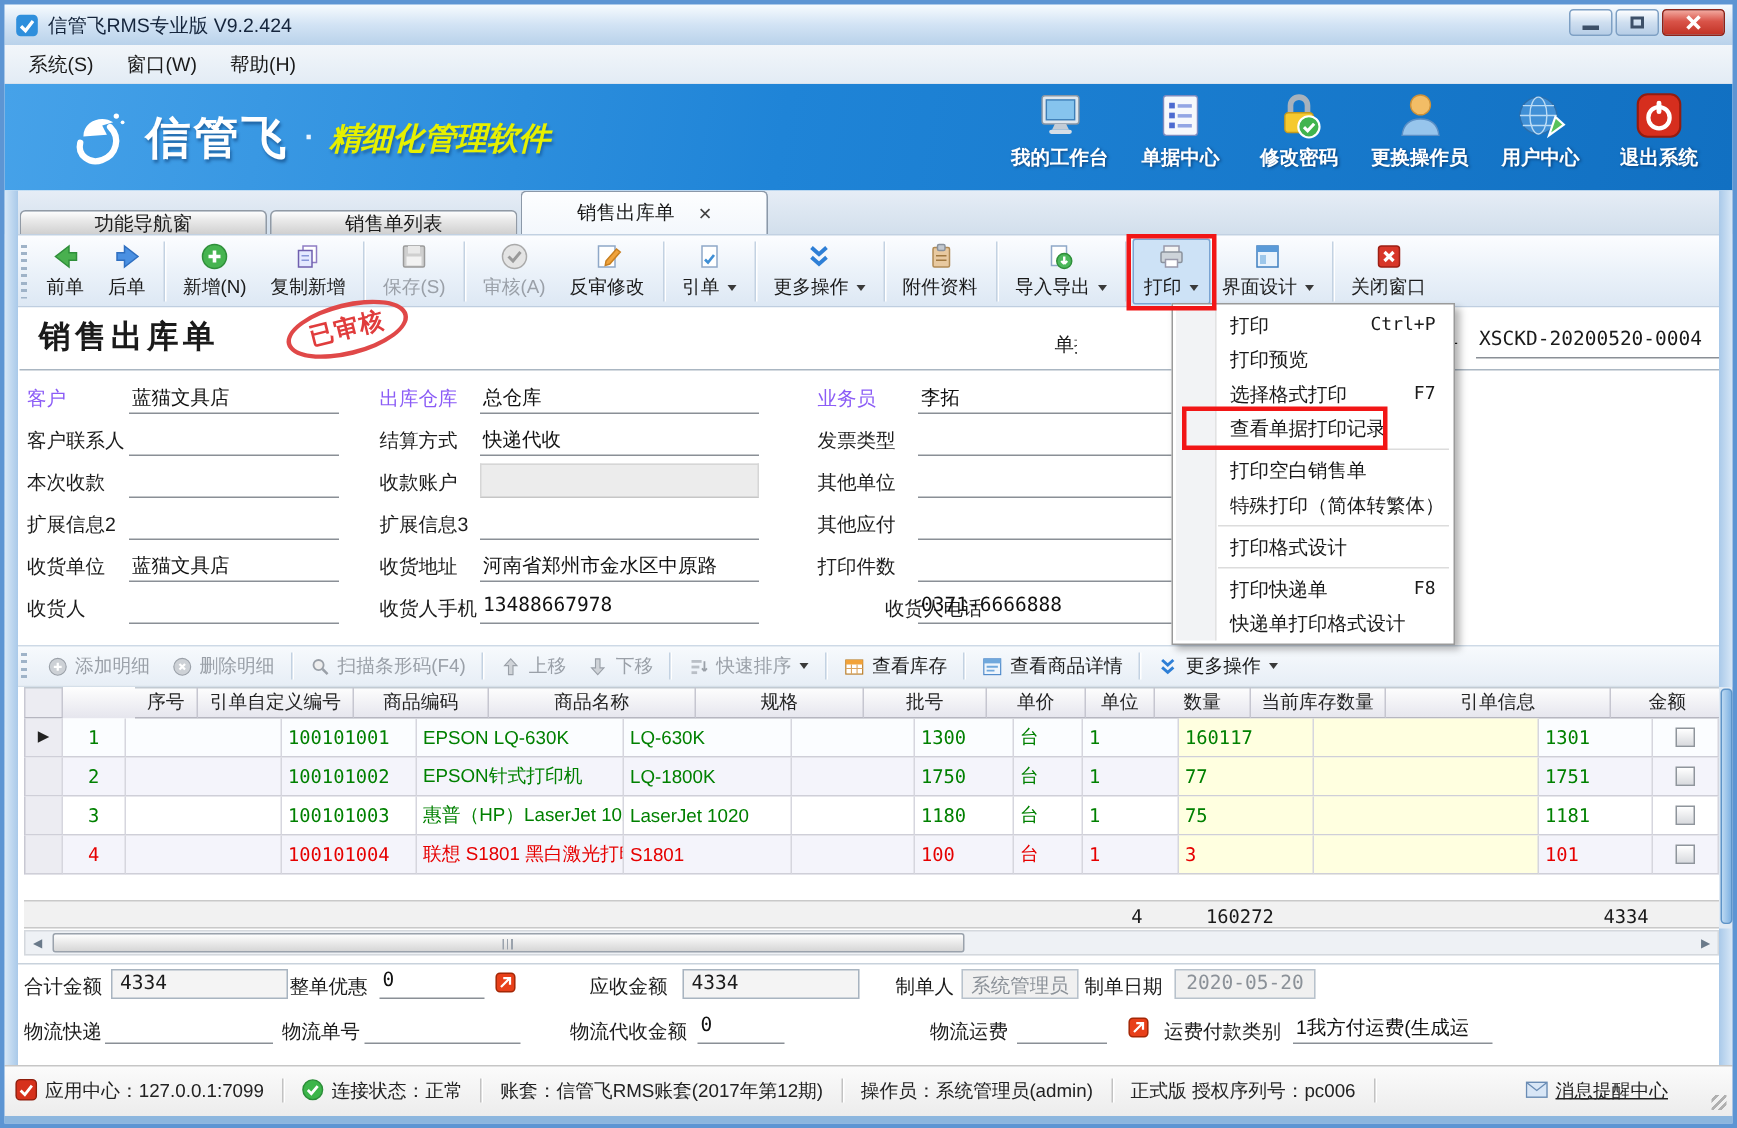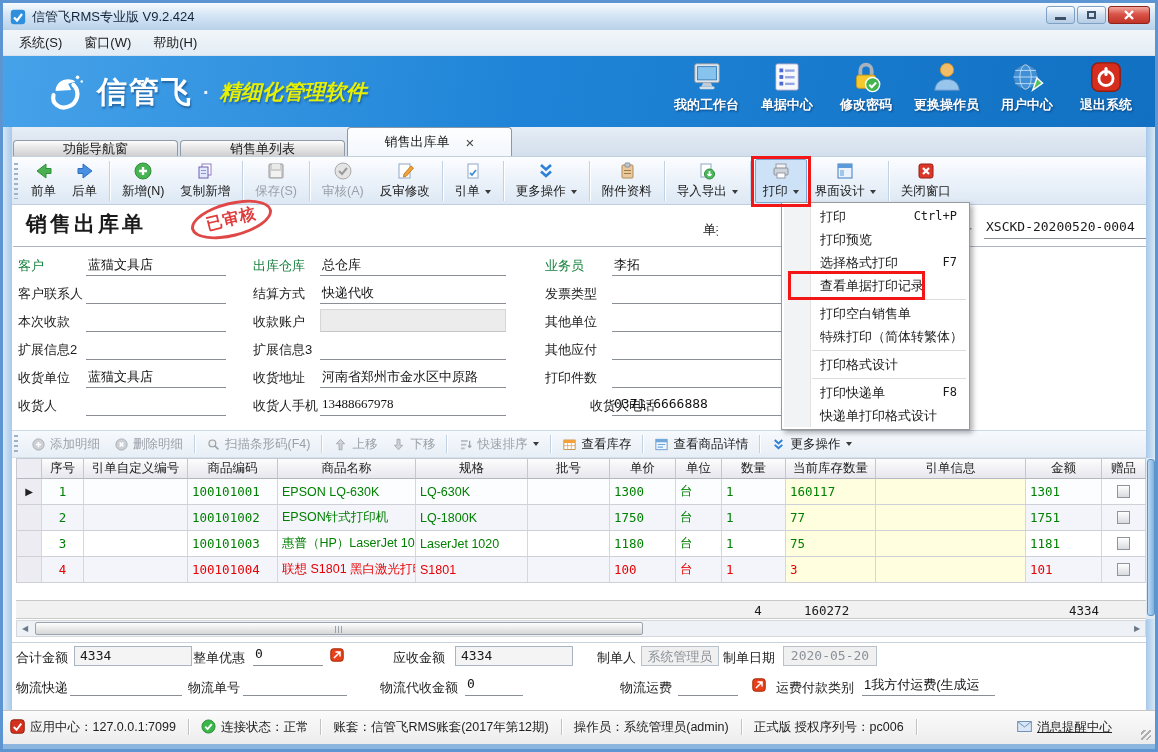--- a/index.html
+++ b/index.html
@@ -55,21 +55,21 @@
   .dd{width:0;height:0;border-left:3.5px solid transparent;border-right:3.5px solid transparent;border-top:4px solid #3a3a3a;margin-left:2px}
   
   .doctitle{left:26px;top:210px;font-size:21px;font-weight:bold;letter-spacing:3px;z-index:5}
   .stamp{left:190px;top:202px;transform:rotate(-14deg);border:3px solid #e04848;border-radius:50%;color:#e03c3c;font-size:16px;font-weight:bold;padding:4px 13px;z-index:5;letter-spacing:1px}
   .hdivider{left:13px;top:246px;width:1133px;height:1px;background:#aab6c2;z-index:4}
   .docdate{left:703px;top:221px;width:15px;overflow:hidden;white-space:nowrap;z-index:4}
   .docno-l{left:920px;top:221px;z-index:4}
   .docno-v{left:984px;top:217px;width:162px;height:22px;border-bottom:1px solid #8a8f96;padding:2px 2px 0;z-index:4}
   
   .flabel{position:absolute;font-size:13px;color:#1c1c1c;z-index:5;white-space:nowrap}
-  .flabel.accent{color:#15803d}
+  .flabel.accent{color:#8b5cf6}
   .fvalue{position:absolute;height:23px;border-bottom:1px solid #8a8f96;font-size:13px;padding:3px 2px 0;color:#111;z-index:5;white-space:nowrap;overflow:hidden;cursor:text}
   .fvalue.gray{background:#ececec;border:1px solid #d6d6d6;border-bottom:1px solid #c6c6c6}
   
   .gridbar{left:13px;top:431px;width:1130px;height:26px;display:flex;align-items:center;z-index:5;white-space:nowrap;overflow:hidden}
   .ggrip{width:4px;height:18px;background:repeating-linear-gradient(180deg,#9fb3c8 0 2px,transparent 2px 5px);margin:0 6px 0 1px;flex:none}
   .gbtn{display:flex;align-items:center;gap:4px;padding:2px 7px;font-size:12.5px;cursor:pointer;flex:none}
   .gbtn.disabled{color:#9aa0a8;cursor:default}
   .gsep{width:1px;height:18px;background:#c3d2e2;box-shadow:1px 0 0 #fff;margin:0 4px;flex:none}
   
   .grid{left:16px;top:458px;width:1130px;z-index:5;font-size:12.5px}
@@ -417,21 +417,21 @@
       <div class="fvalue" style="left: 320px; top: 253px; width: 186px;">总仓库</div>
       <div class="flabel" style="left: 253px; top: 285px;">结算方式</div>
       <div class="fvalue" style="left: 320px; top: 281px; width: 186px;">快递代收</div>
       <div class="flabel" style="left: 253px; top: 313px;">收款账户</div>
       <div class="fvalue gray" style="left: 320px; top: 309px; width: 186px;"></div>
       <div class="flabel" style="left: 253px; top: 341px;">扩展信息3</div>
       <div class="fvalue" style="left: 320px; top: 337px; width: 186px;"></div>
       <div class="flabel" style="left: 253px; top: 369px;">收货地址</div>
       <div class="fvalue" style="left: 320px; top: 365px; width: 186px;">河南省郑州市金水区中原路</div>
       <div class="flabel" style="left: 253px; top: 397px;">收货人手机</div>
-      <div class="fvalue mono" style="left: 320px; top: 393px; width: 186px; font-family: Liberation Serif, serif;">13488667978</div>
+      <div class="fvalue mono" style="left: 320px; top: 393px; width: 186px;">13488667978</div>
       <div class="flabel accent" style="left: 545px; top: 257px;">业务员</div>
       <div class="fvalue" style="left: 612px; top: 253px; width: 240px;">李拓</div>
       <div class="flabel" style="left: 545px; top: 285px;">发票类型</div>
       <div class="fvalue" style="left: 612px; top: 281px; width: 240px;"></div>
       <div class="flabel" style="left: 545px; top: 313px;">其他单位</div>
       <div class="fvalue" style="left: 612px; top: 309px; width: 240px;"></div>
       <div class="flabel" style="left: 545px; top: 341px;">其他应付</div>
       <div class="fvalue" style="left: 612px; top: 337px; width: 240px;"></div>
       <div class="flabel" style="left: 545px; top: 369px;">打印件数</div>
       <div class="fvalue" style="left: 612px; top: 365px; width: 240px;"></div>
@@ -511,21 +511,21 @@
           <path d="M5 4l5 4.5L15 4M5 10.5l5 4.5 5-4.5" stroke="#2e7fd6" stroke-width="2.6" fill="none"></path>
         </svg>
         <span>更多操作</span>
         <span class="dd"></span>
       </div>
     </div>
 
   <div class="abs grid" id="grid">
       <div class="trow thead">
         <div class="tc sel" style="width: 26px;"></div>
-        <div class="tc" style="width: 42px;">序号</div>
+        <div class="tc" style="width: 42px; margin-left: 48px;">序号</div>
         <div class="tc" style="width: 104px;">引单自定义编号</div>
         <div class="tc" style="width: 90px;">商品编码</div>
         <div class="tc" style="width: 138px;">商品名称</div>
         <div class="tc" style="width: 112px;">规格</div>
         <div class="tc" style="width: 82px;">批号</div>
         <div class="tc" style="width: 66px;">单价</div>
         <div class="tc" style="width: 46px;">单位</div>
         <div class="tc" style="width: 64px;">数量</div>
         <div class="tc" style="width: 90px;">当前库存数量</div>
         <div class="tc" style="width: 150px;">引单信息</div>

